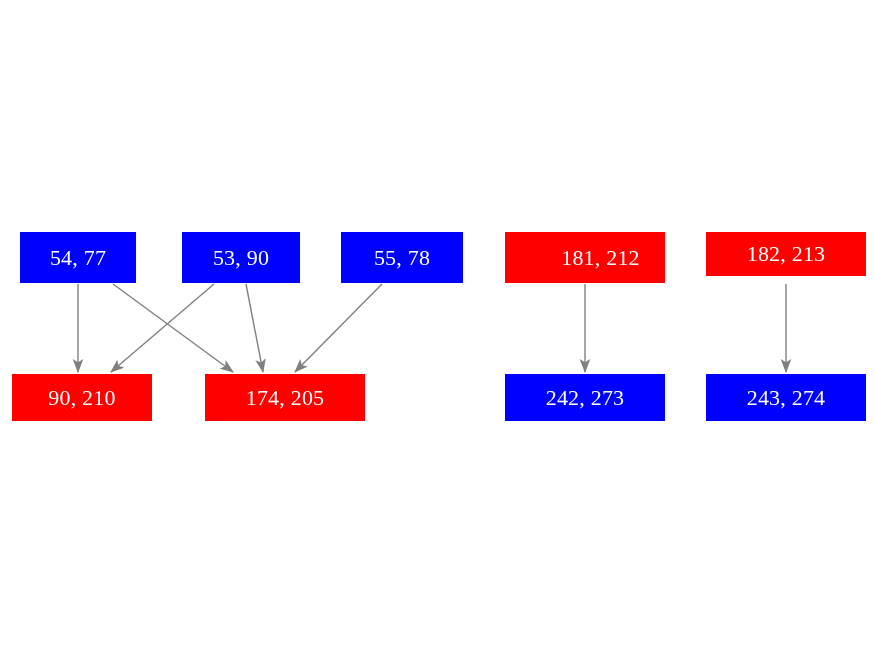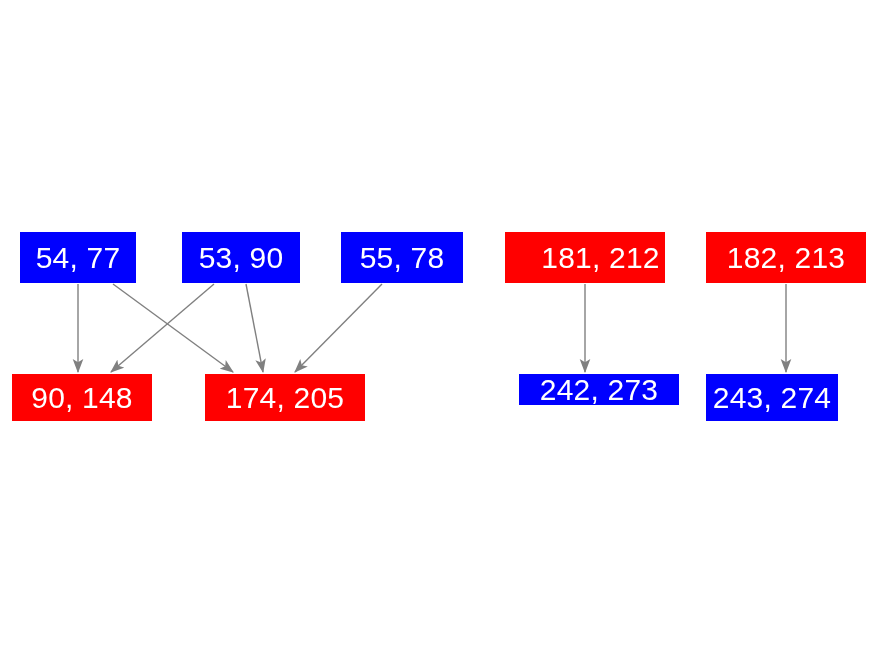--- a/index.html
+++ b/index.html
@@ -29,22 +29,22 @@
     height: 656px;
     pointer-events: none;
   }
   .node {
     position: absolute;
     box-sizing: border-box;
     display: flex;
     align-items: center;
     justify-content: center;
     color: #ffffff;
-    font-family: Liberation Sans, sans-serif;
-    font-size: 30px;
+    font-family: Liberation Serif, serif;
+    font-size: 22px;
     line-height: 1;
     letter-spacing: 0.2px;
     white-space: nowrap;
     user-select: none;
   }
   .node-blue { background: #0000ff; }
   .node-red  { background: #ff0000; }
 </style>
 </head>
 <body style="background: rgb(255, 255, 255); width: 875px; height: 656px;">
@@ -74,30 +74,30 @@
       </div>
       <div class="node node-blue" style="left: 182px; top: 232px; width: 118px; height: 51px; background: rgb(0, 0, 255); color: rgb(255, 255, 255);">
         <span>53, 90</span>
       </div>
       <div class="node node-blue" style="left: 341px; top: 232px; width: 122px; height: 51px; background: rgb(0, 0, 255); color: rgb(255, 255, 255); align-items: center;">
         <span>55, 78</span>
       </div>
       <div class="node node-red" style="left: 505px; top: 232px; width: 160px; height: 51px; background: rgb(255, 0, 0); color: rgb(255, 255, 255); padding-left: 31px;">
         <span>181, 212</span>
       </div>
-      <div class="node node-red" style="left: 706px; top: 232px; width: 160px; height: 51px; background: rgb(255, 0, 0); color: rgb(255, 255, 255);">
+      <div class="node node-red" style="left: 706px; top: 232px; width: 160px; height: 44px; background: rgb(255, 0, 0); color: rgb(255, 255, 255);">
         <span>182, 213</span>
       </div>
       <div class="node node-red" style="left: 12px; top: 374px; width: 140px; height: 47px; background: rgb(255, 0, 0); color: rgb(255, 255, 255);">
-        <span>90, 148</span>
+        <span>90, 210</span>
       </div>
       <div class="node node-red" style="left: 193px; top: 374px; width: 160px; height: 47px; background: rgb(255, 0, 0); color: rgb(255, 255, 255); margin-left: 12px;">
         <span>174, 205</span>
       </div>
-      <div class="node node-blue" style="left: 519px; top: 374px; width: 160px; height: 31px; background: rgb(0, 0, 255); color: rgb(255, 255, 255);">
+      <div class="node node-blue" style="left: 505px; top: 374px; width: 160px; height: 47px; background: rgb(0, 0, 255); color: rgb(255, 255, 255);">
         <span>242, 273</span>
       </div>
-      <div class="node node-blue" style="left: 706px; top: 374px; width: 132px; height: 47px; background: rgb(0, 0, 255); color: rgb(255, 255, 255);">
+      <div class="node node-blue" style="left: 706px; top: 374px; width: 160px; height: 47px; background: rgb(0, 0, 255); color: rgb(255, 255, 255);">
         <span>243, 274</span>
       </div>
     </div>
 
 </div>
 
 </body></html>

